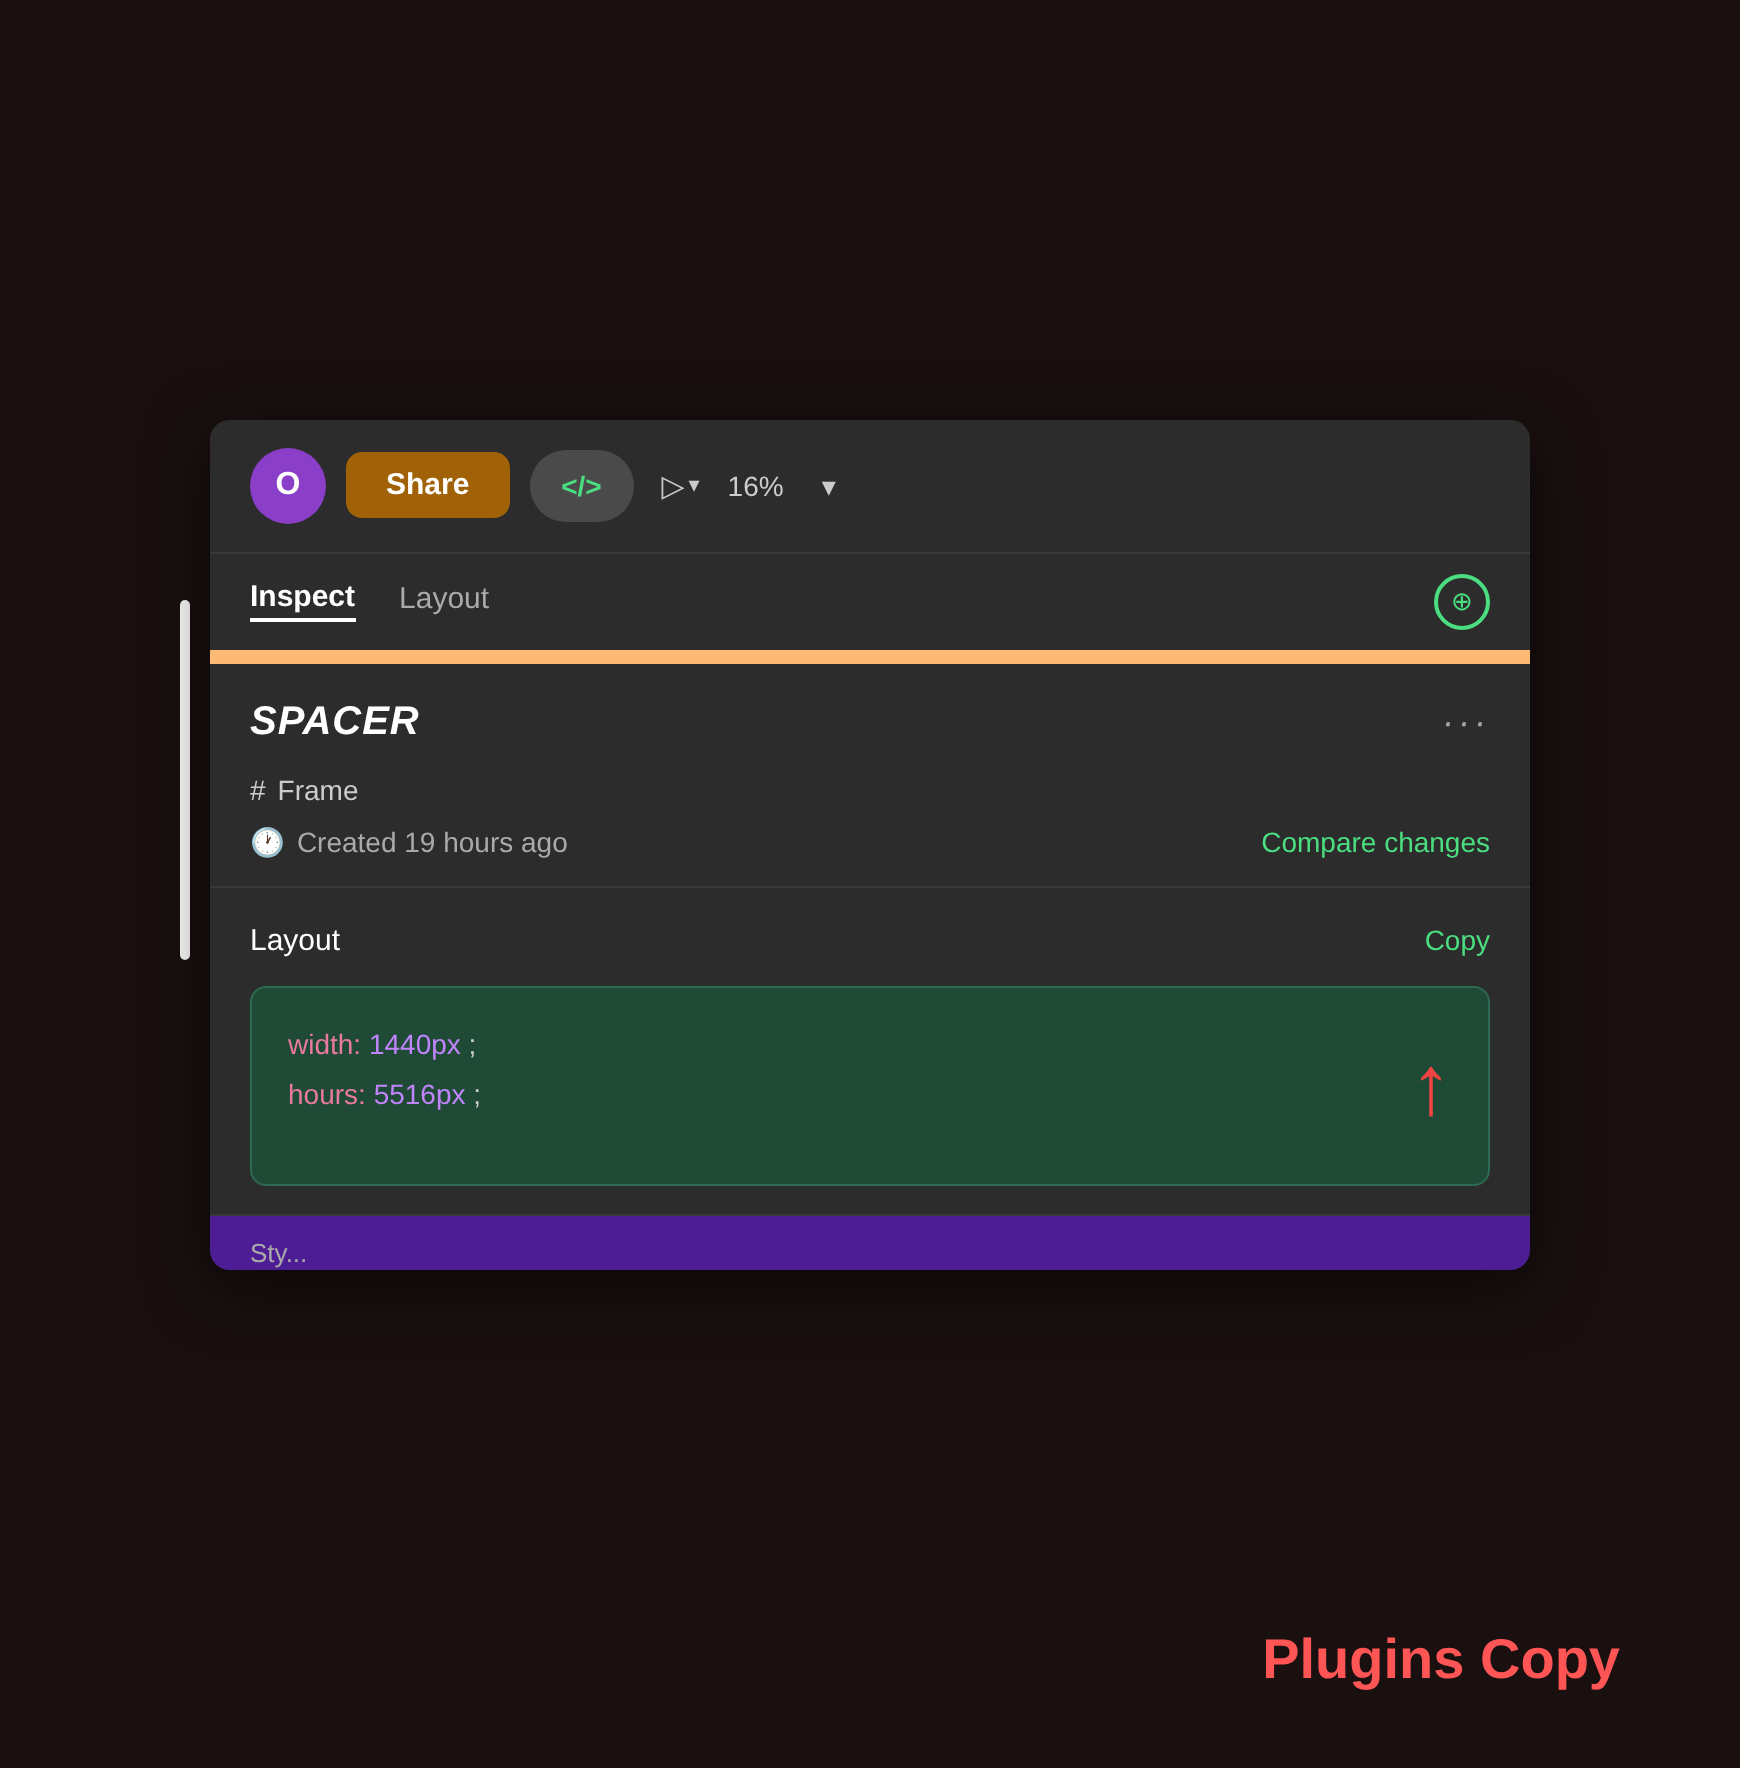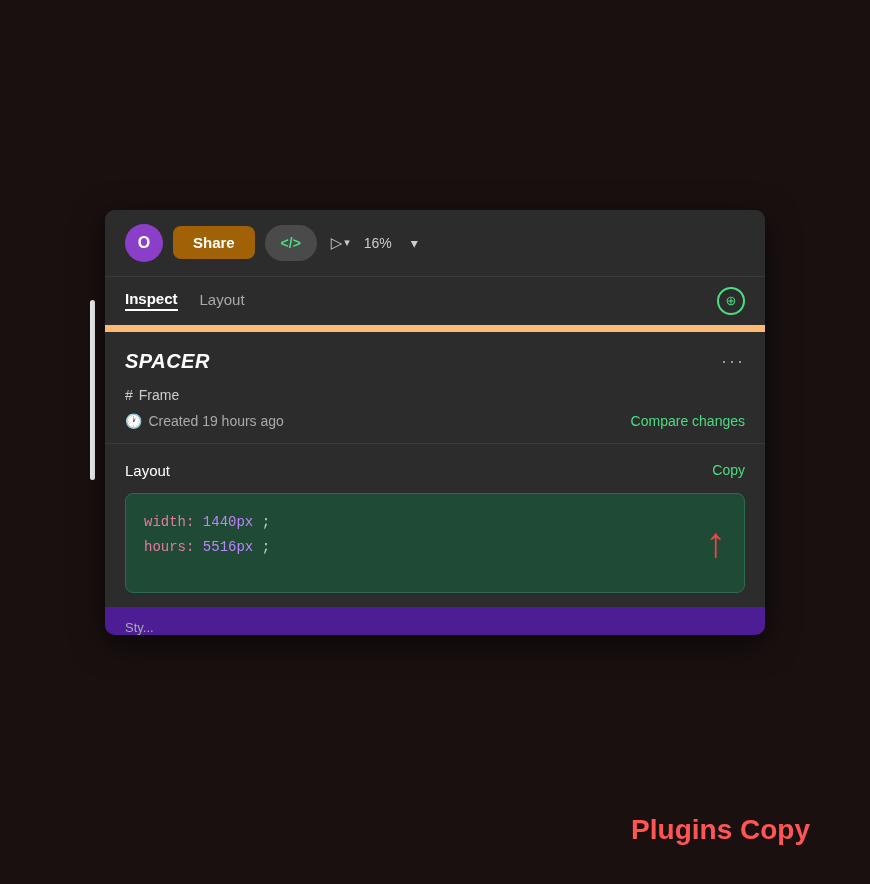--- a/index.html
+++ b/index.html
@@ -243,21 +243,21 @@
     .code-block {
       background-color: #1e4a36;
       border: 1.5px solid #2d6b50;
       border-radius: 8px;
       padding: 16px 18px;
       position: relative;
       min-height: 100px;
     }
 
     .code-line {
-      font-family: Liberation Mono, monospace;
+      font-family: Liberation Sans, sans-serif;
       font-size: 14px;
       line-height: 1.8;
     }
 
     .code-prop {
       color: #e879a0;
     }
 
     .code-value {
       color: #c084fc;

